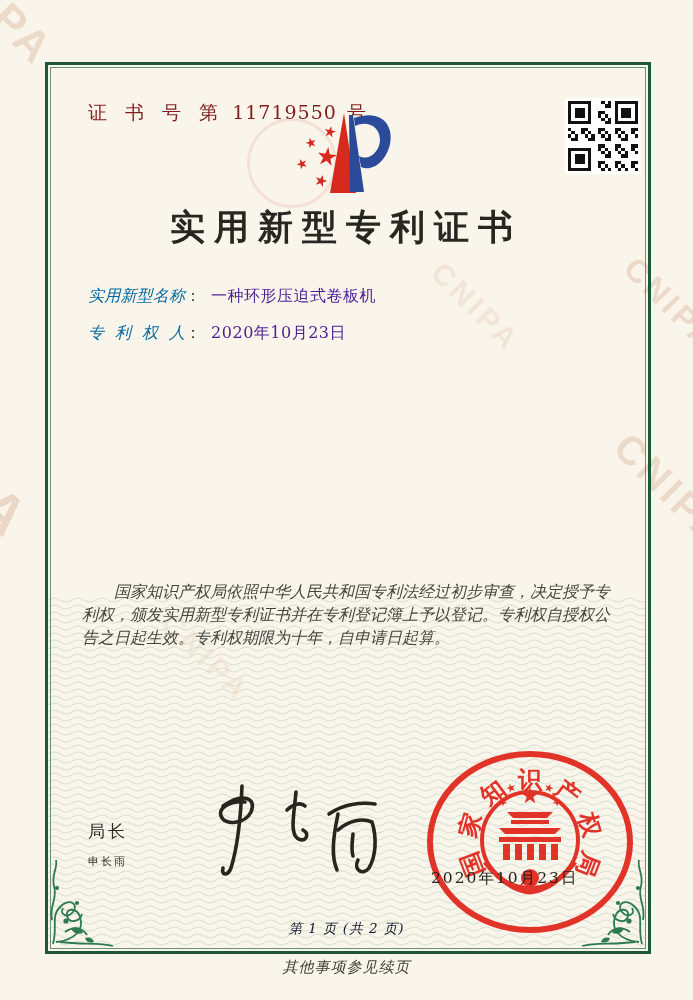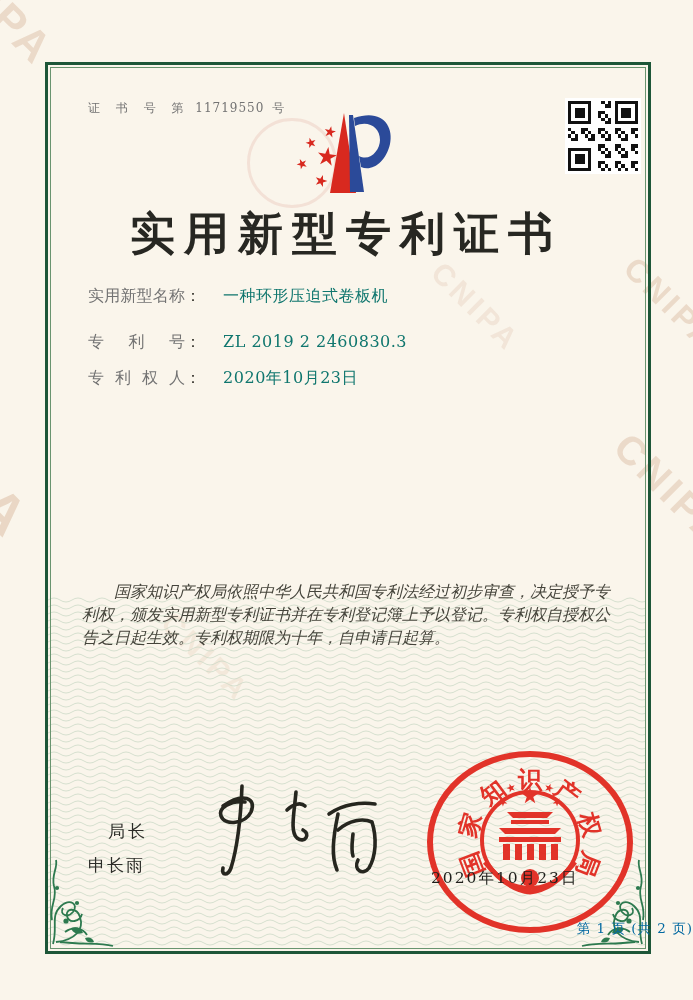--- a/index.html
+++ b/index.html
@@ -16,58 +16,58 @@
   .wm6{left:150px;top:640px;font-size:30px;color:rgba(203,157,123,0.14);}
   .wm-circle{position:absolute;left:247px;top:118px;width:84px;height:84px;border-radius:50%;
       border:3px solid rgba(226,172,160,0.28);}
   
   .frame{position:absolute;left:45px;top:62px;width:600px;height:886px;border:3px solid #1d5638;}
   .frame-inner{position:absolute;left:2px;top:2px;right:2px;bottom:2px;border:1px solid #69946f;}
   
   .waves{position:absolute;left:48px;top:596px;width:597px;height:350px;pointer-events:none;}
   .waves path{fill:none;stroke:#c9d8c6;stroke-width:1;opacity:.75;}
   
-  .cert-no{position:absolute;left:88px;top:100px;font-size:12px;color:#737373;}
+  .cert-no{position:absolute;left:88px;top:100px;font-size:19px;color:#7f1d1d;}
   .cert-no .lbl{letter-spacing:6px;}
   .cert-no .num{letter-spacing:1px;margin-left:2px;}
   .cert-no .suf{margin-left:4px;}
   .logo{position:absolute;left:272px;top:100px;}
   .qr{position:absolute;left:565px;top:98px;width:76px;height:76px;background:#fff;padding:3px;box-sizing:border-box;}
-  .title{position:absolute;left:0;right:1px;top:204px;text-align:center;font-size:45px;font-weight:bold;
+  .title{position:absolute;left:0;right:1px;top:204px;text-align:center;font-size:35px;font-weight:bold;
          letter-spacing:9px;color:#272722;}
   
   .fields{position:absolute;left:88px;top:286px;width:524px;font-size:16px;}
   .frow{line-height:20px;margin-bottom:25.5px;position:relative;}
   .frow-last{margin-top:-9px;}
-  .flabel{display:inline-block;width:97px;text-align:justify;text-align-last:justify;color:#737373;vertical-align:top;}
+  .flabel{display:inline-block;width:97px;text-align:justify;text-align-last:justify;color:#0369a1;vertical-align:top;font-style:italic;}
   .flabel-sm{width:86px;}
-  .fvalue{color:#0f766e;margin-left:17px;letter-spacing:0.5px;}
+  .fvalue{color:#4c1d95;margin-left:5px;letter-spacing:0.5px;}
   .fcell2{position:absolute;left:272px;top:0;white-space:nowrap;}
   
   .paras{position:absolute;left:82px;top:580px;width:528px;font-size:16px;line-height:23px;
          text-align:justify;font-style:italic;color:#45443b;}
   .paras p{margin:0;text-indent:2em;}
   
   .dir-title{position:absolute;left:88px;top:820px;font-size:17px;letter-spacing:3px;
-             font-family:"Liberation Sans",sans-serif;color:#2c2c28;margin-left:20px;}
-  .dir-name{position:absolute;left:88px;top:854px;font-size:17px;letter-spacing:2px;
+             font-family:"Liberation Sans",sans-serif;color:#2c2c28;}
+  .dir-name{position:absolute;left:88px;top:854px;font-size:11px;letter-spacing:2px;
             font-family:"Liberation Sans",sans-serif;color:#2c2c28;}
   .sig{position:absolute;left:195px;top:776px;}
   .sig path{fill:none;stroke:#26261f;stroke-width:3.6;stroke-linecap:round;stroke-linejoin:round;}
   
   .seal{position:absolute;left:423px;top:750px;opacity:.93;}
   .seal-date{position:absolute;left:431px;top:868px;font-size:15.5px;letter-spacing:2px;color:#1f1f1b;z-index:5;}
   
   .orn{position:absolute;pointer-events:none;}
   .orn path{stroke:#2d7a4f;stroke-width:1.8;fill:none;}
   .orn .fl{fill:#2d7a4f;stroke:none;}
   .orn-l{left:49px;top:858px;}
   .orn-r{left:556px;top:858px;transform:scaleX(-1);}
   
-  .page-info{position:absolute;left:0;right:0;top:920px;text-align:right;font-size:13.5px;color:#0369a1;letter-spacing:1px;}
+  .page-info{position:absolute;left:0;right:0;top:920px;text-align:center;font-size:13.5px;color:#0f172a;letter-spacing:1px;font-style:italic;}
   .cont-note{position:absolute;left:0;right:0;top:958px;text-align:center;font-size:15px;font-style:italic;color:#3f3e35;letter-spacing:1px;}
 </style>
 </head>
 <body>
 
 <div class="page">
 
   <div class="wm wm1">CNIPA</div>
   <div class="wm wm2">CNIPA</div>
   <div class="wm wm3">CNIPA</div>
@@ -277,24 +277,20 @@
       <rect x="20" y="20" width="1" height="1" fill="#111"></rect>
     </svg>
 
   <div class="title">实用新型专利证书</div>
 
   <div class="fields">
     <div class="frow">
       <span class="flabel">实用新型名称</span><span>：</span>
       <span class="fvalue">一种环形压迫式卷板机</span>
     </div>
-    <div class="frow">
-      <span class="flabel">专利号</span><span>：</span>
-      <span class="fvalue">ZL 2019 2 2460830.3</span>
-    </div>
     <div class="frow frow-last">
       <span class="flabel">专利权人</span><span>：</span>
       <span class="fvalue">2020年10月23日</span>
     </div>
   </div>
 
   <div class="paras">
     <p>国家知识产权局依照中华人民共和国专利法经过初步审查，决定授予专利权，颁发实用新型专利证书并在专利登记簿上予以登记。专利权自授权公告之日起生效。专利权期限为十年，自申请日起算。</p>
   </div>
 
@@ -340,14 +336,15 @@
       <text x="107" y="38" transform="rotate(-37 107 92)">知</text>
       <text x="107" y="38">识</text>
       <text x="107" y="38" transform="rotate(37 107 92)">产</text>
       <text x="107" y="38" transform="rotate(74 107 92)">权</text>
       <text x="107" y="38" transform="rotate(111 107 92)">局</text>
     </g>
   </svg>
   <div class="seal-date">2020年10月23日</div>
 
   <div class="page-info">第 1 页 (共 2 页)</div>
+  <div class="cont-note">其他事项参见续页</div>
 
 </div>
 
 </body></html>

